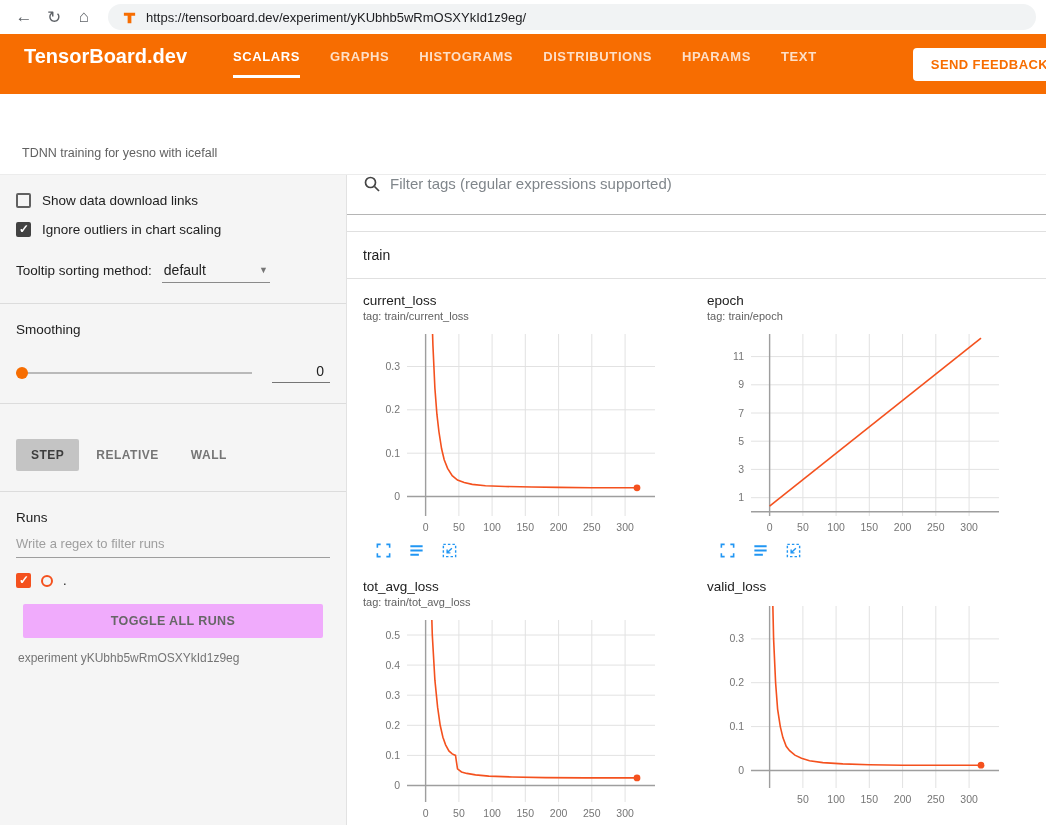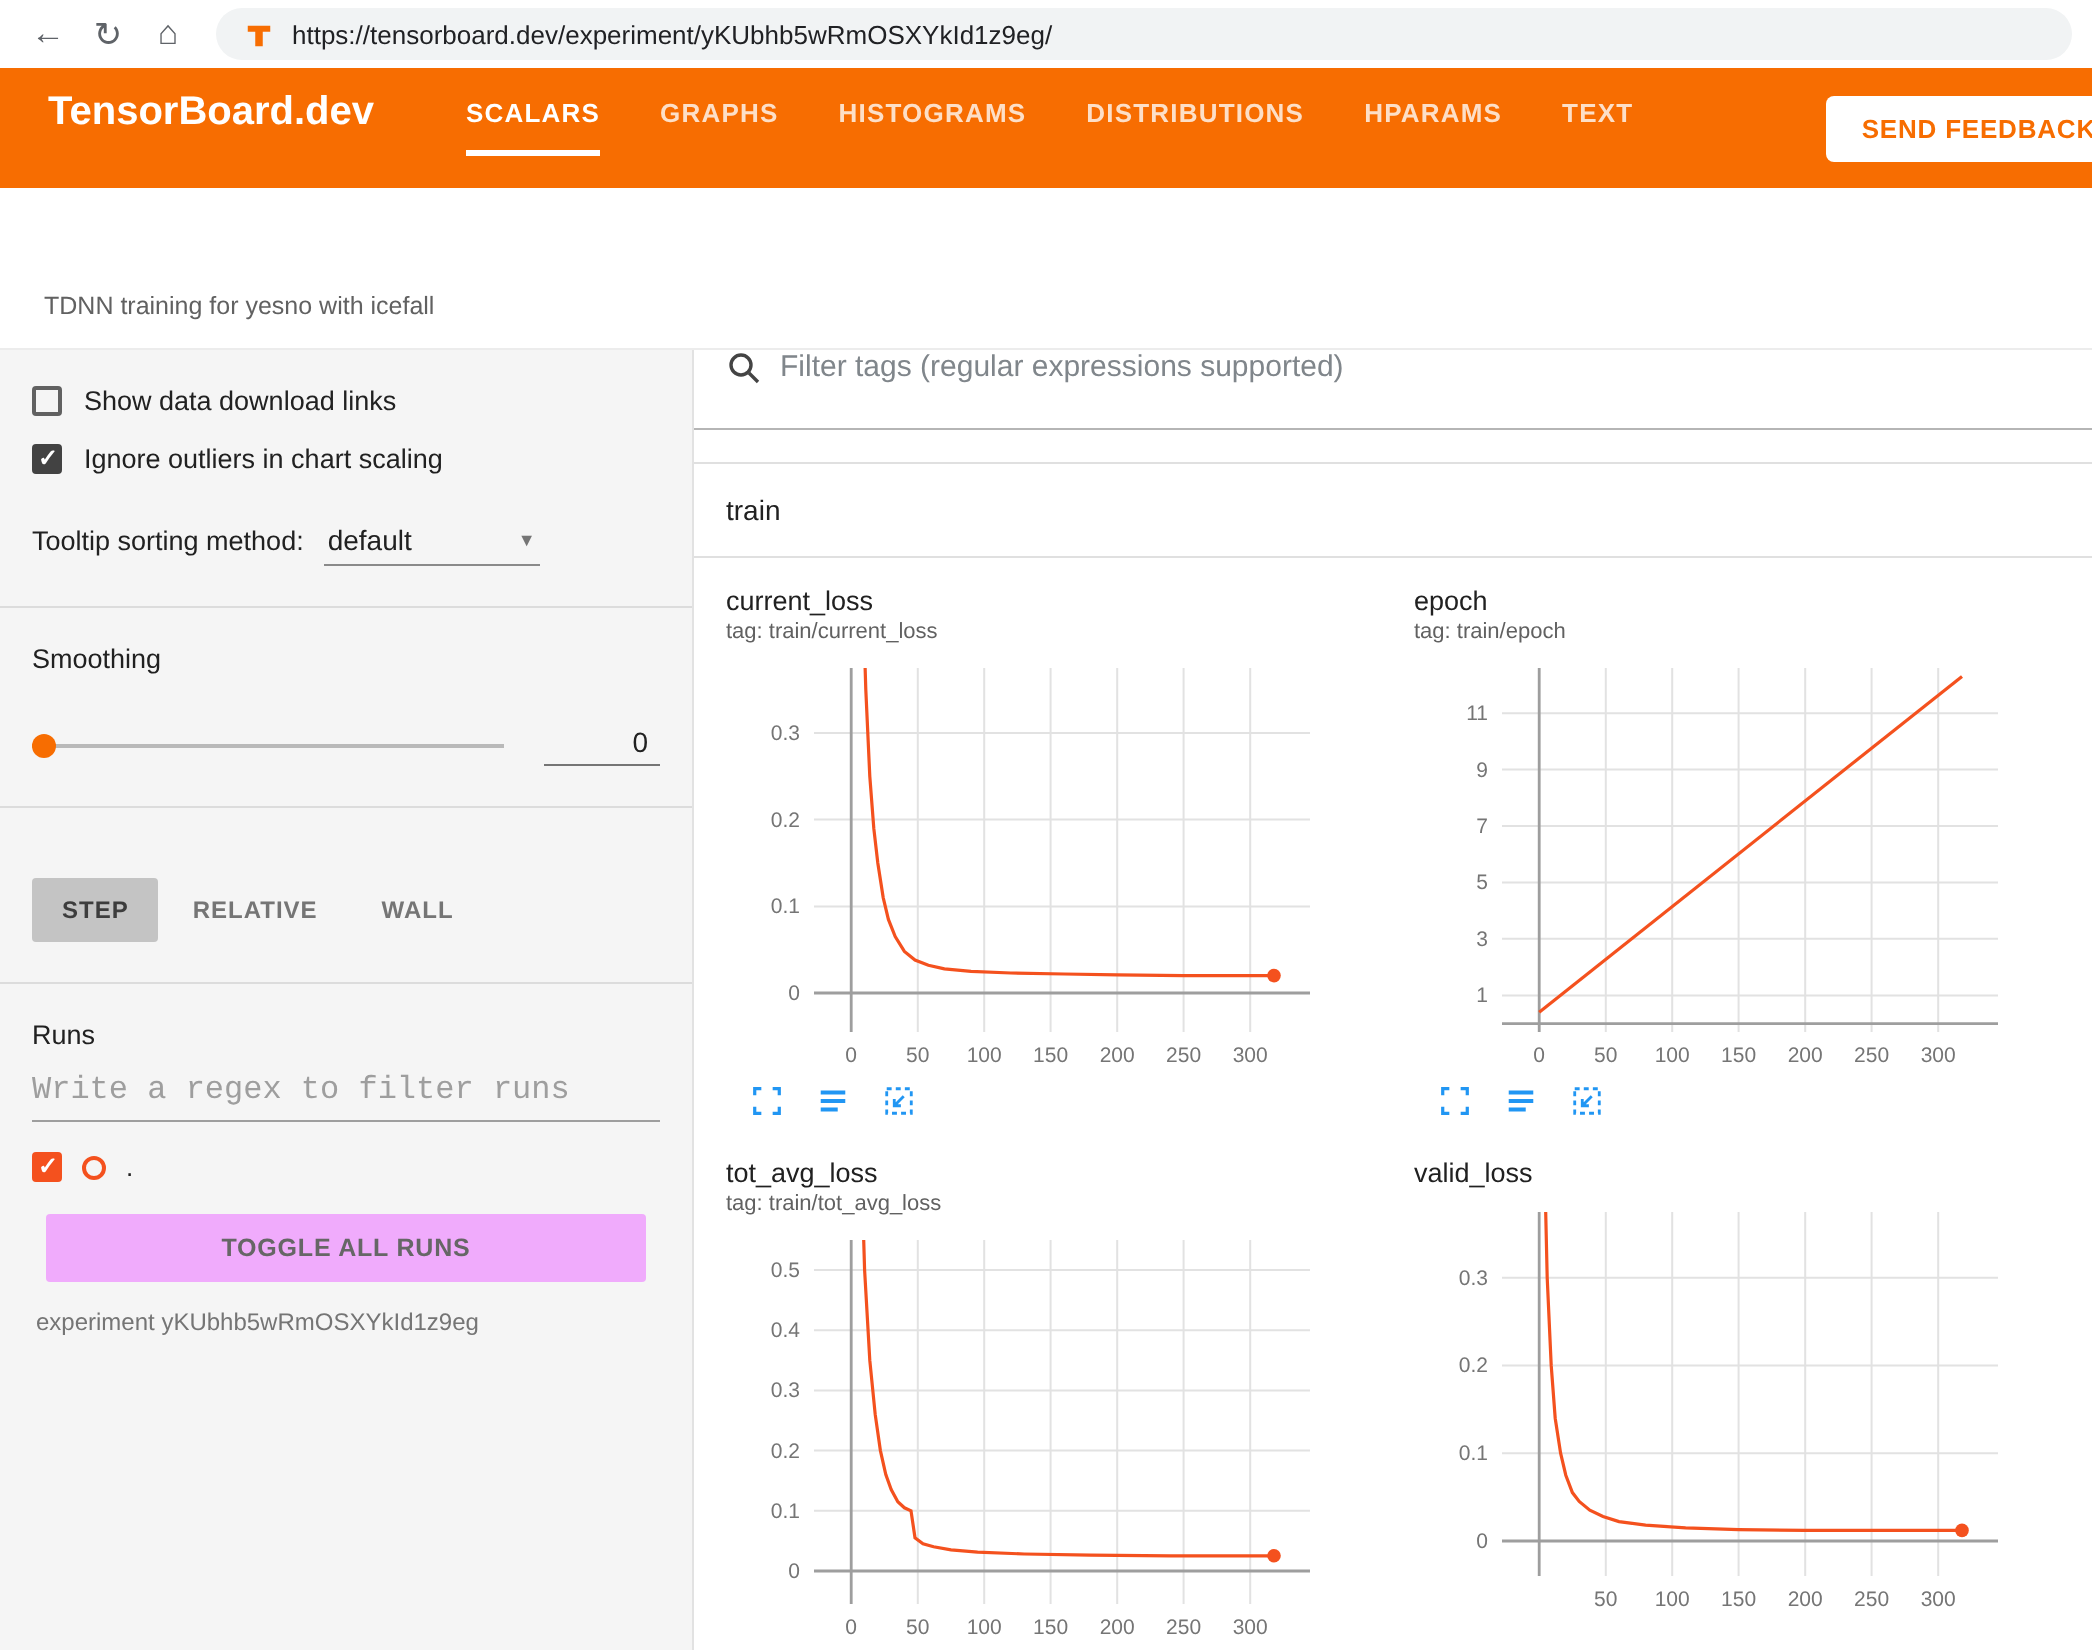--- a/index.html
+++ b/index.html
@@ -54,21 +54,21 @@
   .slider-track { flex:1; height:2px; background:#b9b9b9; position:relative; cursor:pointer; }
   .slider-thumb { position:absolute; left:0; top:-5px; width:12px; height:12px; border-radius:50%;
     background:var(--accent,#f76d01); }
   .slider-value { width:58px; text-align:right; border-bottom:1px solid #757575; font-size:14px;
     padding:0 6px 3px 0; }
   .axis-row { display:flex; gap:2px; margin-top:17px; }
   .axis-btn { padding:9px 15px; font-size:12px; letter-spacing:.5px; color:#757575; border:none;
     background:transparent; border-radius:2px; font-weight:600; font-family:inherit; cursor:pointer; }
   .axis-btn.selected { background:#c4c4c4; color:#3d3d3d; }
   .regex-input { width:100%; background:transparent; border:none; border-bottom:1px solid #9e9e9e;
-    font-size:16px; padding:9px 0 6px; outline:none; margin-top:2px; font-family:Liberation Mono, monospace; color:#333; }
+    font-size:13px; padding:9px 0 6px; outline:none; margin-top:2px; font-family:Liberation Sans, sans-serif; color:#333; }
   .regex-input::placeholder { color:#9e9e9e; }
   .run-row { display:flex; align-items:center; gap:10px; margin-top:15px; }
   .run-circle { width:12px; height:12px; border-radius:50%; border:2px solid var(--run-color,#f4511e); flex:none; }
   .run-name { font-size:13px; color:#212121; }
   .toggle-btn { display:block; width:calc(100% - 14px); margin:16px auto 13px; background:#f0abfc;
     border:none; padding:10px 4px; font-size:12.5px; letter-spacing:.4px; color:#666; font-weight:600;
     font-family:inherit; border-radius:2px; cursor:pointer; }
   .run-caption { font-size:12px; color:#757575; padding-left:2px; }
 
   

